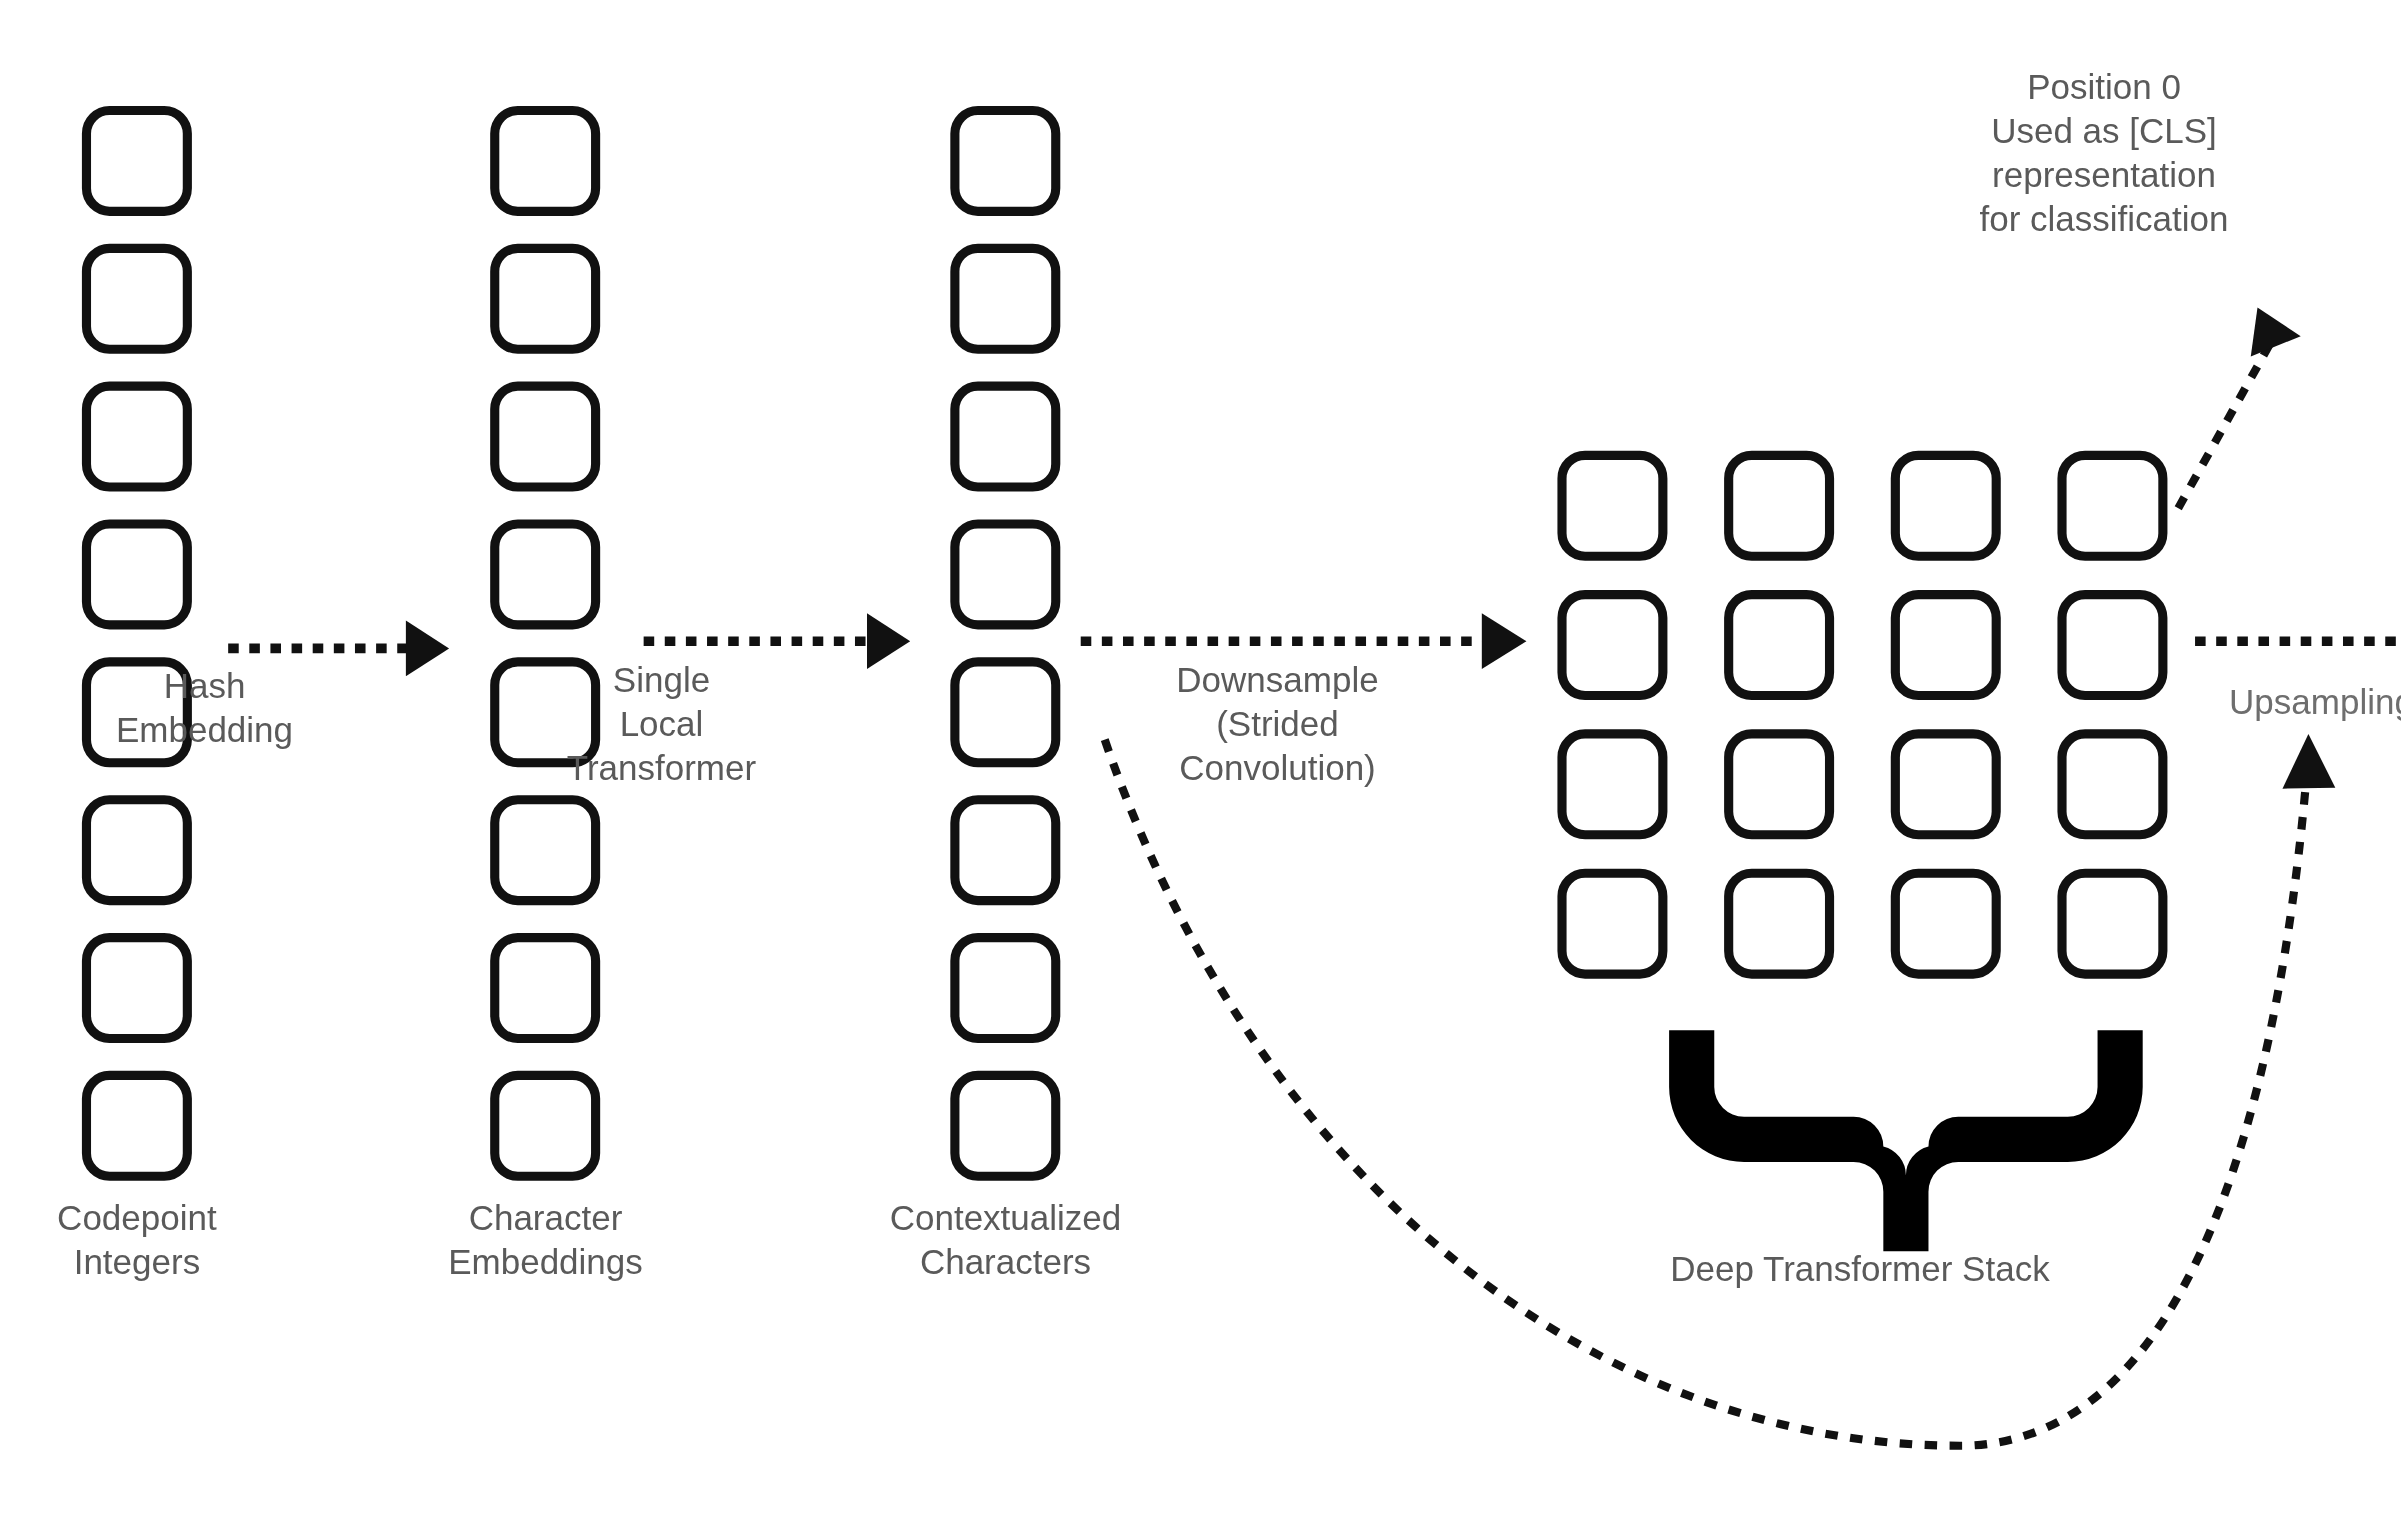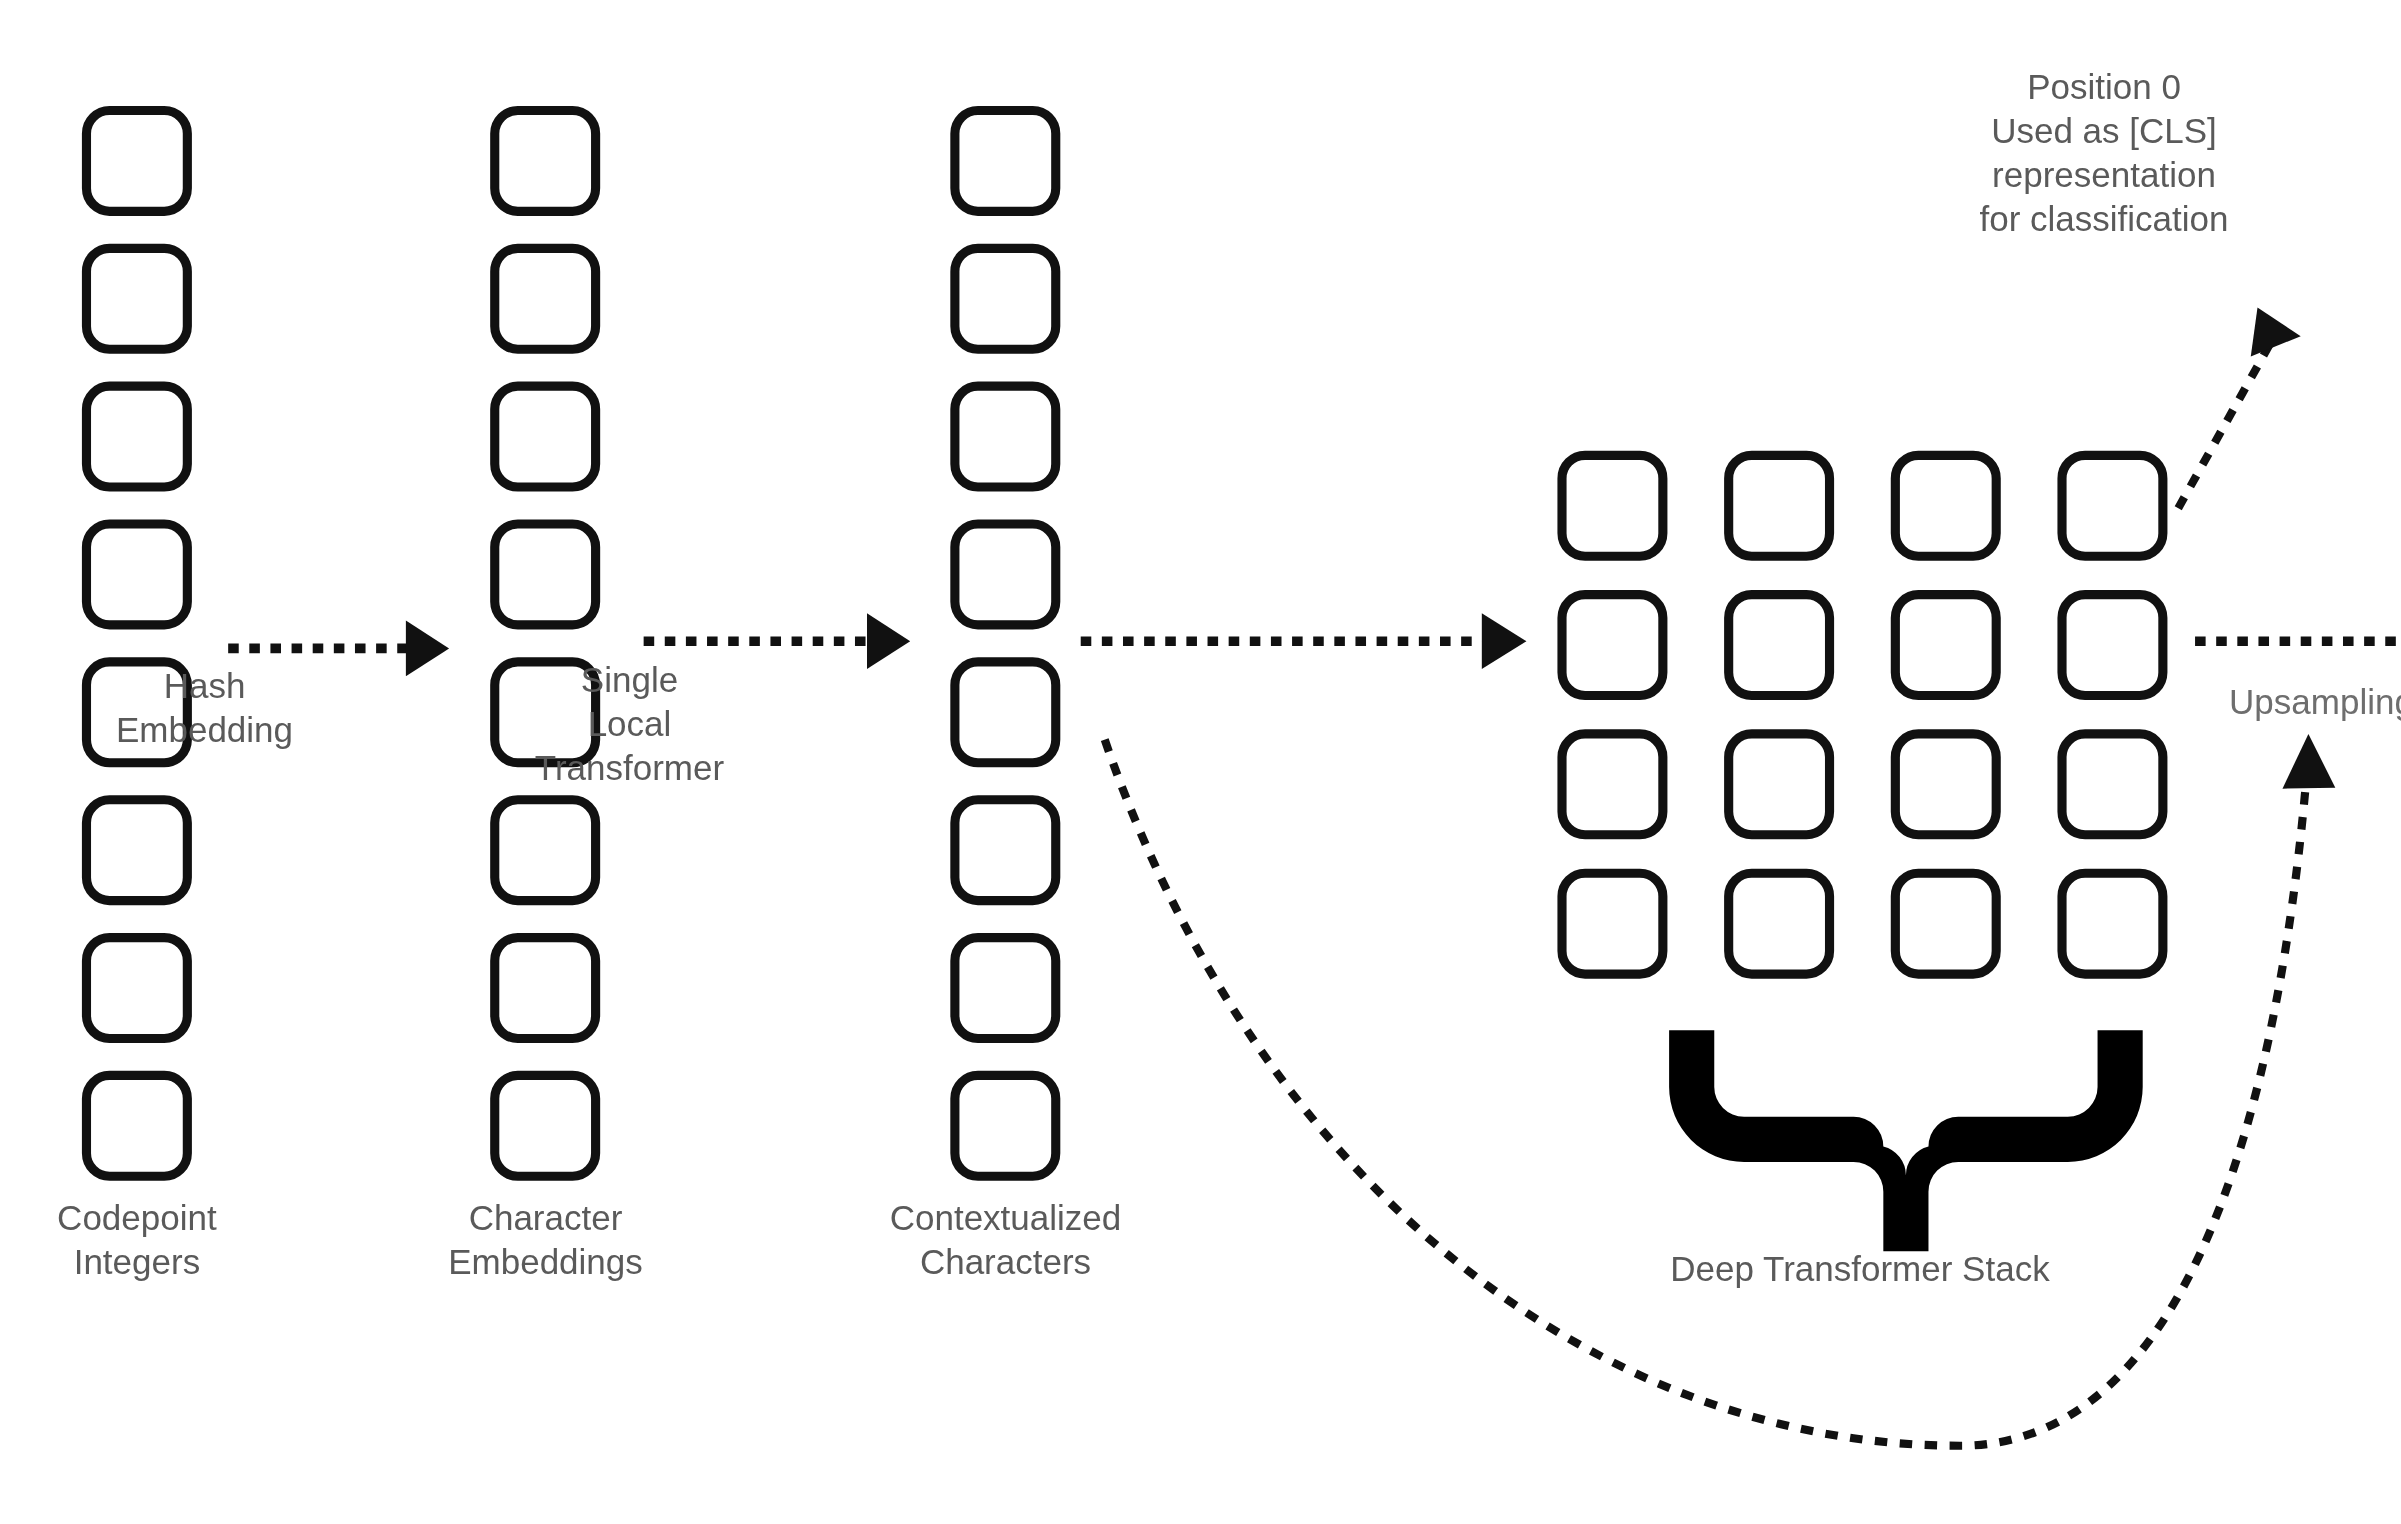--- a/index.html
+++ b/index.html
@@ -131,24 +131,27 @@
 
     <g>
       <path class="curveline" d="M2300,1540 C2620,2470 3330,3010 4080,3010 C4560,3010 4740,2300 4800,1640"></path>
       <polygon class="head" points="4806,1528 4862,1640 4752,1642"></polygon>
     </g>
   </svg>
 
   <div class="lbl" style="left:46px;top:664px;width:317px;">Hash
 Embedding</div>
 
-  <div class="lbl" style="left:471px;top:658px;width:317px;">Single
+  <div class="lbl" style="left:503px;top:658px;width:317px;">Single
 Local
 Transformer</div>
 
+  <div class="lbl" style="left:1119px;top:658px;width:317px;">Downsample
+(Strided
+Convolution)</div>
 
   <div class="lbl light" style="left:2144px;top:680px;width:355px;">Upsampling</div>
 
   <div class="lbl" style="left:1919px;top:65px;width:370px;">Position 0
 Used as [CLS]
 representation
 for classification</div>
 
   <div class="lbl" style="left:-21.6px;top:1196px;width:317px;">Codepoint
 Integers</div>

